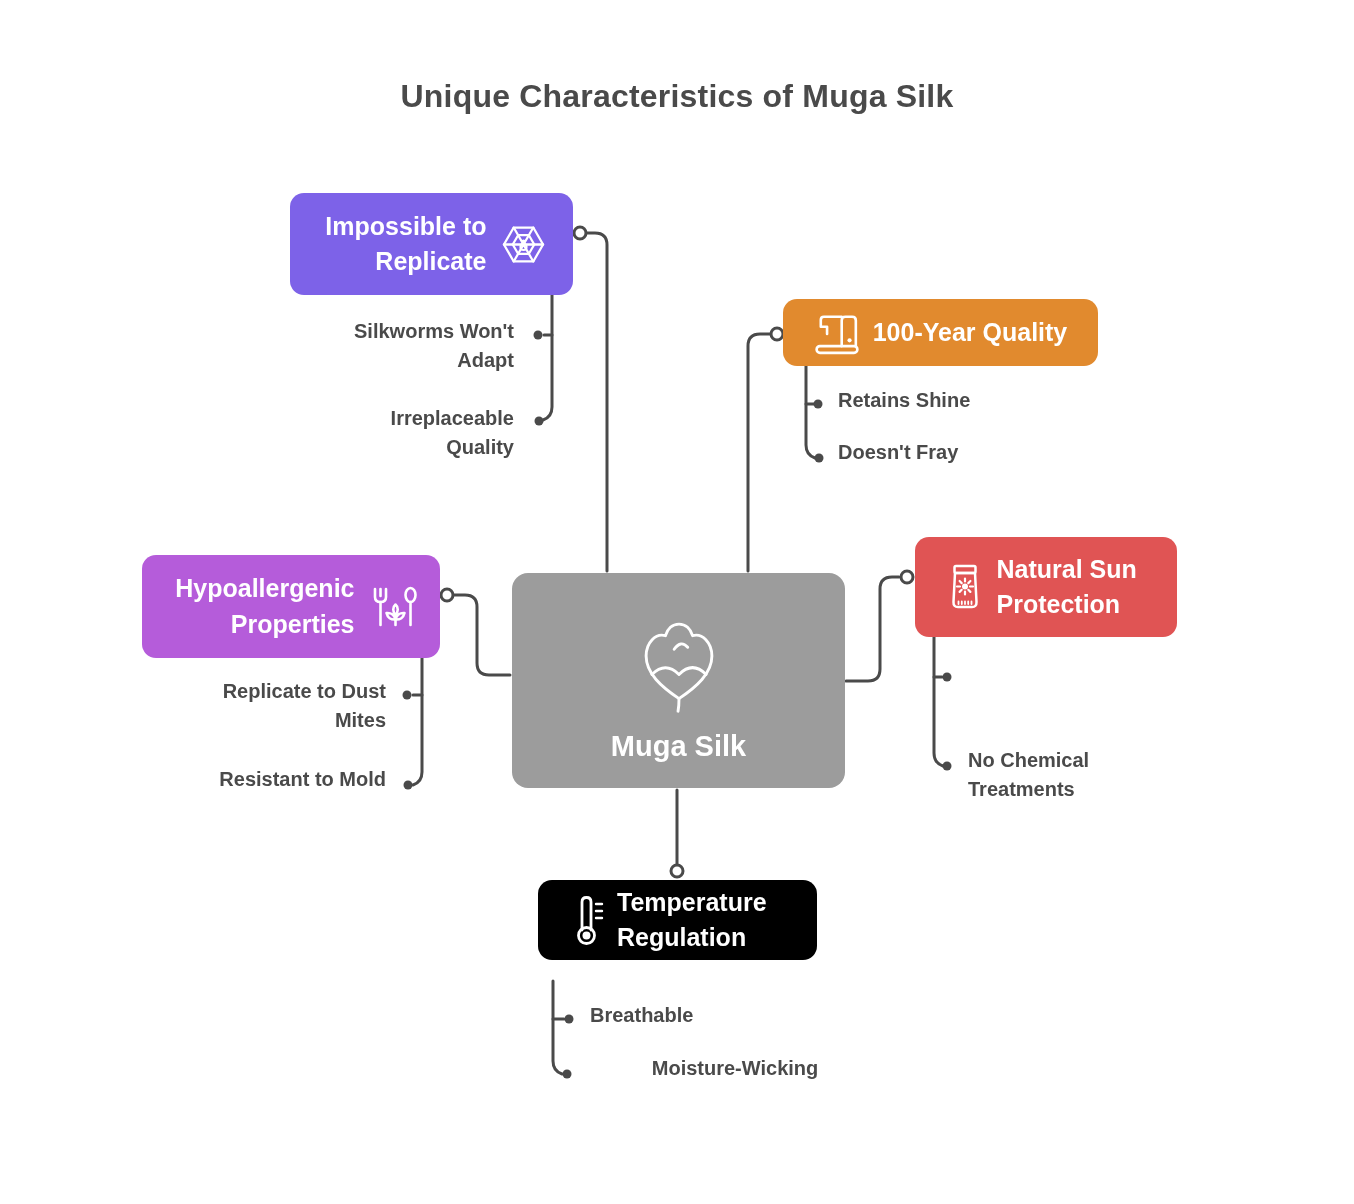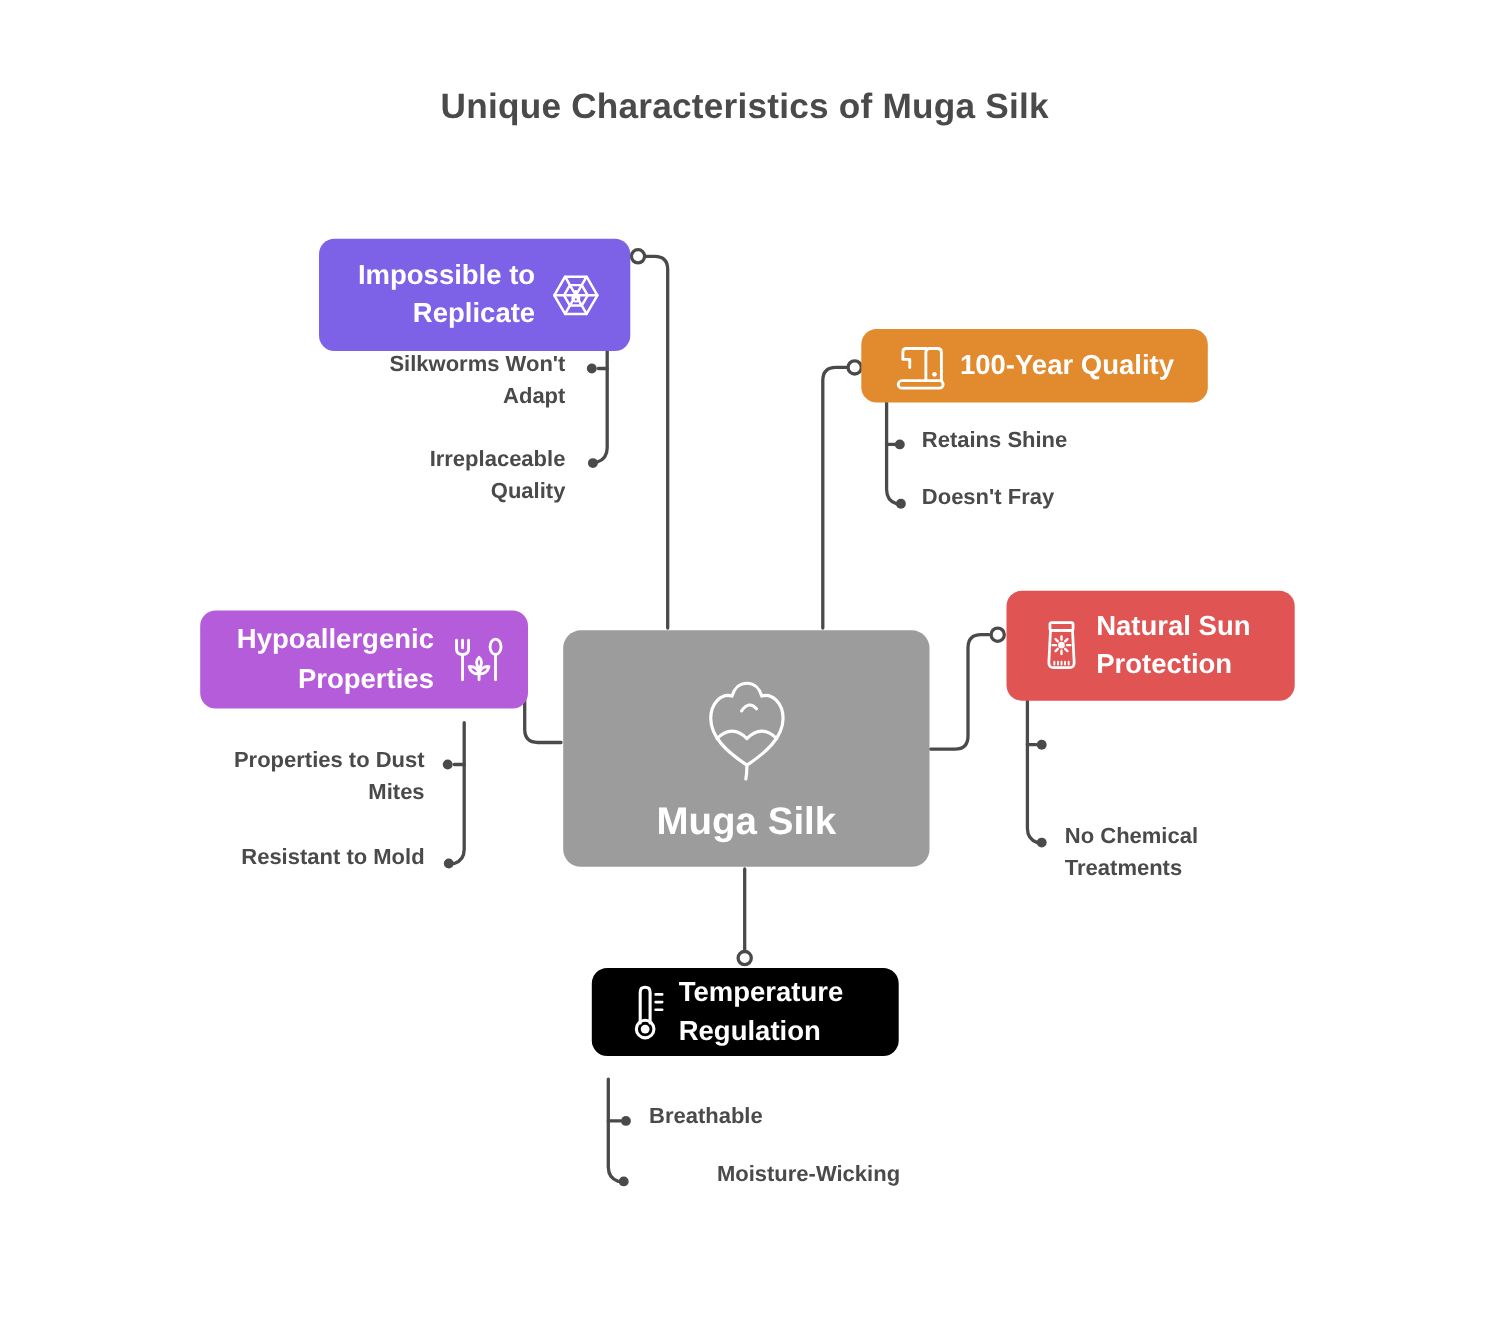--- a/index.html
+++ b/index.html
@@ -17,21 +17,21 @@
     justify-content:center;gap:13px;color:#fff;font-weight:700;font-size:25px;
     line-height:1.42;box-sizing:border-box;padding:0 16px;
   }
   .node .lbl{white-space:pre-line;}
   .node .lbl.r{text-align:right;}
   .node .lbl.l{text-align:left;}
   .center-node{
     position:absolute;border-radius:16px;display:flex;flex-direction:column;
     align-items:center;justify-content:center;gap:14px;color:#fff;
   }
-  .center-node .lbl{font-size:35px;font-weight:700;}
+  .center-node .lbl{font-size:29px;font-weight:700;}
   .sub{
     position:absolute;font-size:20px;font-weight:700;color:#4A4A4A;
     line-height:1.45;white-space:pre-line;
   }
   .sub.r{text-align:right;}
   .sub.l{text-align:left;}
   .icon{display:flex;align-items:center;justify-content:center;flex:0 0 auto;}
 </style>
 </head>
 <body>
@@ -88,21 +88,21 @@
       <svg width="108" height="118" viewBox="0 0 110 122" fill="none" stroke="#FFFFFF" stroke-width="3" stroke-linecap="round" stroke-linejoin="round">
         <path d="M 55 104 C 37 92 21 78 21 60 C 21 46 31 36 41 39 C 43 32 48 27 55 27 C 62 27 67 32 69 39 C 79 36 89 46 89 60 C 89 78 73 92 55 104 Z"></path>
         <path d="M 27 79 Q 41 65 55 79 Q 69 65 83 79"></path>
         <path d="M 50 53 Q 57 43 64 51"></path>
         <path d="M 55 104 Q 55 112 54 117"></path>
       </svg>
     </span>
     <span class="lbl">Muga Silk</span>
   </div>
 
-  <div class="node" style="left: 290px; top: 193px; width: 283px; height: 102px; background-color: rgb(125, 98, 232); margin-top: 24px;">
+  <div class="node" style="left: 290px; top: 193px; width: 283px; height: 102px; background-color: rgb(125, 98, 232);">
     <span class="lbl r" style="width:170px;">Impossible to
 Replicate</span>
     <span class="icon">
       <svg width="47" height="47" viewBox="0 0 48 48" fill="none" stroke="#FFFFFF" stroke-width="2.3" stroke-linecap="round" stroke-linejoin="round">
         <path d="M 44 24 L 34 6.7 L 14 6.7 L 4 24 L 14 41.3 L 34 41.3 Z"></path>
         <path d="M 35 24 L 29.5 14.5 L 18.5 14.5 L 13 24 L 18.5 33.5 L 29.5 33.5 Z"></path>
         <path d="M 24 24 L 44 24 M 24 24 L 34 6.7 M 24 24 L 14 6.7 M 24 24 L 4 24 M 24 24 L 14 41.3 M 24 24 L 34 41.3"></path>
         <circle cx="24" cy="21" r="2" fill="#FFFFFF" stroke="none"></circle>
         <circle cx="24" cy="26.5" r="3.2" stroke-width="2"></circle>
       </svg>
@@ -120,38 +120,38 @@
         <path d="M 26.5 34.5 V 10 Q 26.5 6.5 30 6.5 H 36.5 Q 40 6.5 40 10 V 34.5"></path>
         <path d="M 26.5 6.5 H 9.5 Q 6.5 6.5 6.5 9.5 V 16 H 12.5 V 23"></path>
         <circle cx="34" cy="29" r="2" fill="#FFFFFF" stroke="none"></circle>
       </svg>
     </span>
     <span class="lbl l">100-Year Quality</span>
   </div>
   <div class="sub l" style="left:838px;top:386px;">Retains Shine</div>
   <div class="sub l" style="left:838px;top:438px;">Doesn't Fray</div>
 
-  <div class="node" style="left: 142px; top: 555px; width: 298px; height: 89px; background-color: rgb(181, 92, 218); margin-left: 40px;">
+  <div class="node" style="left: 142px; top: 555px; width: 298px; height: 103px; background-color: rgb(181, 92, 218);">
     <span class="lbl r" style="width:190px;">Hypoallergenic
 Properties</span>
     <span class="icon">
       <svg width="50" height="46" viewBox="0 0 50 46" fill="none" stroke="#FFFFFF" stroke-width="2.6" stroke-linecap="round" stroke-linejoin="round">
         <path d="M 7 5 V 13 Q 7 18 12.5 18 Q 18 18 18 13 V 5"></path>
         <path d="M 12.5 5 V 12"></path>
         <path d="M 12.5 18 V 41"></path>
         <ellipse cx="42.5" cy="11" rx="5" ry="7"></ellipse>
         <path d="M 42.5 18 V 41"></path>
         <path d="M 27.5 41 V 31"></path>
         <path d="M 27.5 31 C 24.5 27.5 24.5 23 27.5 20.5 C 30.5 23 30.5 27.5 27.5 31 Z"></path>
         <path d="M 27.5 35.5 C 23 36 19.5 33.5 18.5 29 C 23 28.5 26.5 31 27.5 35.5 Z"></path>
         <path d="M 27.5 35.5 C 32 36 35.5 33.5 36.5 29 C 32 28.5 28.5 31 27.5 35.5 Z"></path>
       </svg>
     </span>
   </div>
-  <div class="sub r" style="right:968px;top:677px;width:240px;">Properties to Dust
+  <div class="sub r" style="right:968px;top:677px;width:240px;">Replicate to Dust
 Mites</div>
   <div class="sub r" style="right:968px;top:765px;width:240px;">Resistant to Mold</div>
 
   <div class="node" style="left: 915px; top: 537px; width: 262px; height: 100px; background-color: rgb(224, 84, 84);">
     <span class="icon">
       <svg width="38" height="48" viewBox="0 0 38 48" fill="none" stroke="#FFFFFF" stroke-width="2.5" stroke-linecap="round" stroke-linejoin="round">
         <rect x="8.5" y="3" width="21" height="7" rx="1.5"></rect>
         <path d="M 9 10 L 7.5 39 Q 7.3 44 12 44 H 26 Q 30.7 44 30.5 39 L 29 10 Z"></path>
         <g stroke-width="2.2">
           <path d="M 19 15.5 V 18.5 M 19 28.5 V 31.5 M 11 23.5 H 14 M 24 23.5 H 27 M 13.6 18 l 2.1 2.1 M 22.3 26.8 l 2.1 2.1 M 24.4 18 l -2.1 2.1 M 15.7 26.8 l -2.1 2.1"></path>

